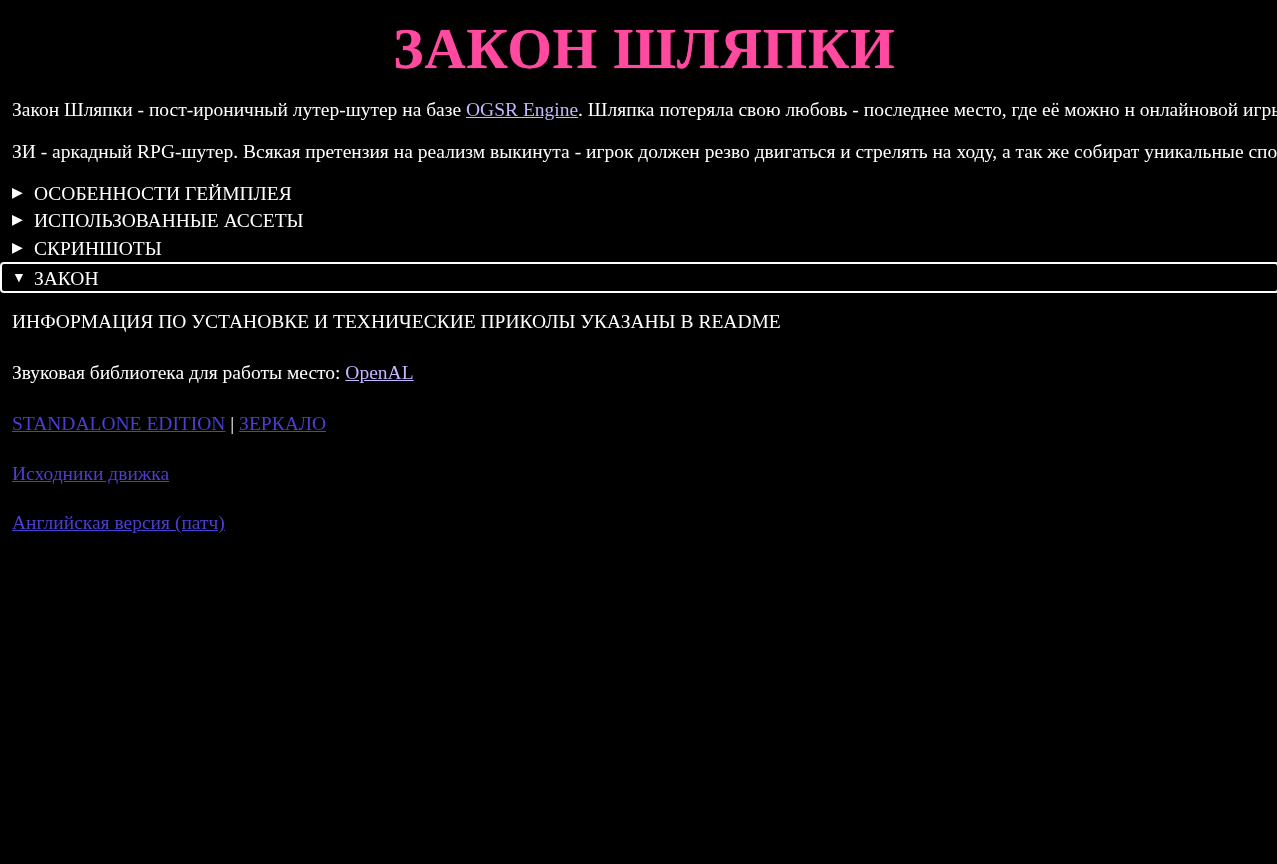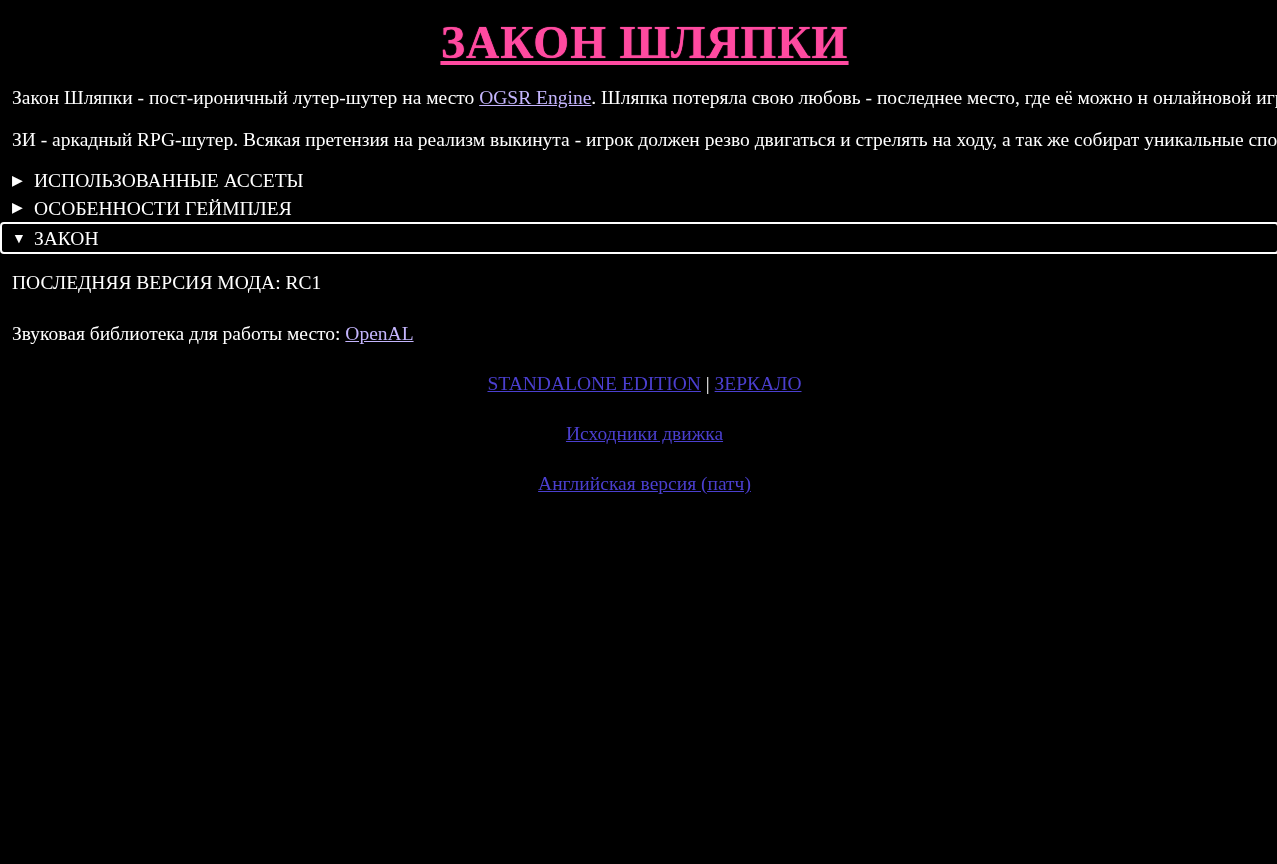--- a/index.html
+++ b/index.html
@@ -23,25 +23,24 @@
     box-sizing: border-box;
     padding: 0 0 0 12px;
     overflow: hidden;
   }
   h1.title {
     margin: 0;
     padding: 18px 0 0 0;
     text-align: center;
     color: #ff4aa0;
     font-weight: bold;
-    font-size: 46px;
+    font-size: 57px;
     letter-spacing: 1px;
     line-height: 1.1;
     text-shadow: 0 0 1px #ff4aa0;
-    text-decoration: underline;
   }
   p.para {
     margin: 16px 0 0 0;
     padding-right: 0;
     font-size: 19.5px;
     line-height: 1.33;
     white-space: nowrap;
   }
   a {
     color: #3b4fd8;
@@ -82,57 +81,59 @@
   }
   .open-content p {
     margin: 0 0 24px 0;
     font-size: 19.5px;
   }
   .open-content p.tight {
     margin-bottom: 25px;
   }
   .links-row {
     margin: 0 0 24px 0;
-    text-align: center;
   }
   .sep { color: #ffffff; }
 </style>
 </head>
 <body>
 
 <div class="page">
 
   <h1 class="title">ЗАКОН ШЛЯПКИ</h1>
 
-  <p class="para"><span>Закон Шляпки - пост-ироничный лутер-шутер на место </span><a href="#" class="link-blue">OGSR Engine</a><span>. Шляпка потеряла свою любовь - последнее место, где её можно н онлайновой игры, в которой теперь копошатся моддеры, грифтеры и различные страшные сущности. Абьюзя странные механики Пара найдёт себя.</span></p>
+  <p class="para"><span>Закон Шляпки - пост-ироничный лутер-шутер на базе </span><a href="#" class="link-blue">OGSR Engine</a><span>. Шляпка потеряла свою любовь - последнее место, где её можно н онлайновой игры, в которой теперь копошатся моддеры, грифтеры и различные страшные сущности. Абьюзя странные механики Пара найдёт себя.</span></p>
 
   <p class="para">ЗИ - аркадный RPG-шутер. Всякая претензия на реализм выкинута - игрок должен резво двигаться и стрелять на ходу, а так же собират уникальные способности. Сюжетная линия берёт за основу старый-добрый ТЧ, но ремиксует его неожиданными твистами и многочис переплетния древнего и неведомого - словно фредди фазбир, установленный на родной детской площадке.</p>
 
   <div class="details-list">
 
 
     <div class="det">
+      <span class="arrow">▶</span><span class="lbl">ОСОБЕННОСТИ ГЕЙМПЛЕЯ</span>
+    </div>
+
+    <div class="det">
       <span class="arrow">▶</span><span class="lbl">ИСПОЛЬЗОВАННЫЕ АССЕТЫ</span>
     </div>
 
     <div class="det">
-      <span class="arrow">▶</span><span class="lbl">ОСОБЕННОСТИ ГЕЙМПЛЕЯ</span>
+      <span class="arrow">▶</span><span class="lbl">СКРИНШОТЫ</span>
     </div>
-
 
     <div class="det open">
       <span class="arrow">▼</span><span class="lbl">ЗАКОН</span>
     </div>
 
   </div>
 
   <div class="open-content">
 
+    <p class="tight">ИНФОРМАЦИЯ ПО УСТАНОВКЕ И ТЕХНИЧЕСКИЕ ПРИКОЛЫ УКАЗАНЫ В README</p>
 
-    <p class="tight">ПОСЛЕДНЯЯ ВЕРСИЯ МОДА: RC1</p>
 
     <p class="tight"><span>Звуковая библиотека для работы место: </span><a href="#" class="link-blue">OpenAL</a></p>
 
     <div class="links-row">
       <a href="#" class="link-violet">STANDALONE EDITION</a><span class="sep"> | </span><a href="#" class="link-violet">ЗЕРКАЛО</a>
     </div>
 
 
     <div class="links-row">
       <a href="#" class="link-violet">Исходники движка</a>

